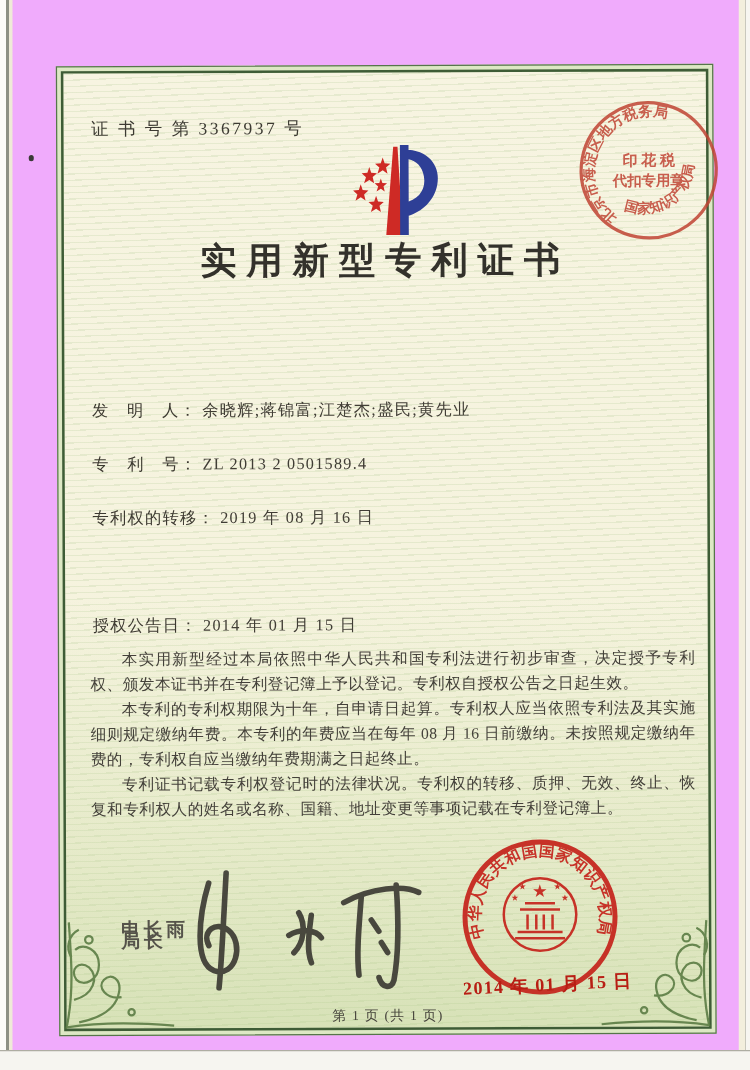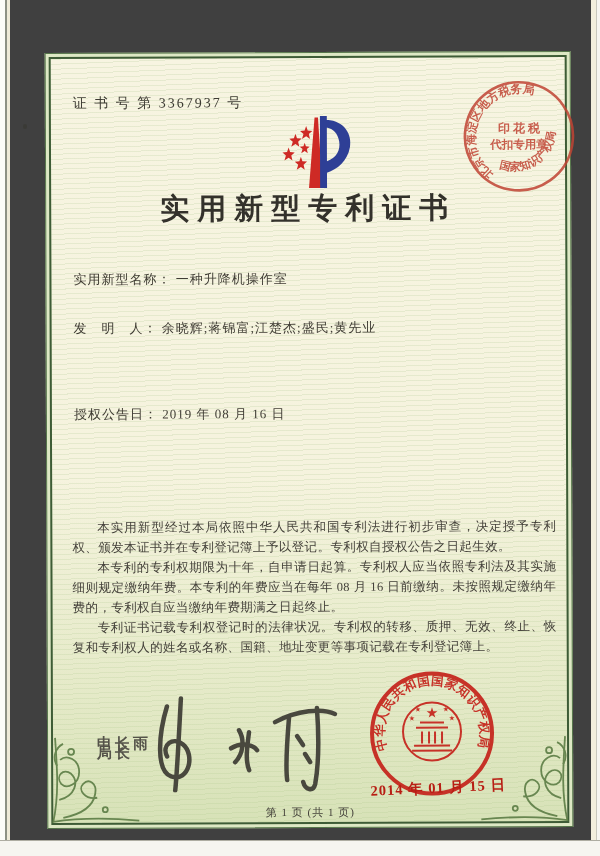--- a/index.html
+++ b/index.html
@@ -1,17 +1,17 @@
 <!DOCTYPE html>
 <html><head>
 <meta charset="utf-8">
 <style>
   html,body{margin:0;padding:0;}
   body{width:600px;height:856px;background:#fff;font-family:"Liberation Serif",serif;}
-  .scan{position:relative;width:600px;height:856px;background:#404040;overflow:hidden;}
+  .scan{position:relative;width:600px;height:856px;background:#f0abfc;overflow:hidden;}
   .edge-l{position:absolute;left:0;top:0;bottom:0;width:10px;
     background:linear-gradient(90deg,#fdfcf8 0 5px,#8e9184 5px 7px,#efead7 7px 10px);}
   .edge-r{position:absolute;right:0;top:0;bottom:0;width:9px;
     background:linear-gradient(270deg,#f7f6f1 0 3px,#c9c8bd 3px 4px,#f3efdd 4px 9px);}
   .edge-b{position:absolute;left:0;right:0;bottom:0;height:15px;background:#f6f5f0;border-top:1px solid #aeada2;}
   .speck{position:absolute;left:23px;top:124px;width:4px;height:5px;background:#3a3a36;border-radius:2px;}
 
   .frame{position:absolute;left:46px;top:52px;width:524px;height:774px;
     border:1px solid #55754a;background:#dde8c4;transform:rotate(-0.2deg);}
   .frame-inner{position:absolute;inset:3px;border:2px solid #3e5c36;
@@ -112,31 +112,35 @@
           <text font-size="11" font-weight="bold" fill="#c04434" font-family="Liberation Serif,serif">
             <textPath href="#taxBot" startOffset="8">国家知识产权局</textPath>
           </text>
         </g>
         <text x="59" y="55" text-anchor="middle" font-size="12" font-weight="bold" fill="#c04434">印 花 税</text>
         <text x="59" y="71" text-anchor="middle" font-size="11.5" font-weight="bold" fill="#c04434">代扣专用章</text>
       </svg>
 
       <div class="title">实用新型专利证书</div>
 
-      <div class="row" style="top:212px">
-        <span class="lbl">实用新型名称：</span>
-        <span class="val">一种升降机操作室</span>
-      </div>
       <div class="row" style="top:261px">
         <span class="lbl">发　明　人：</span>
         <span class="val">余晓辉;蒋锦富;江楚杰;盛民;黄先业</span>
       </div>
+      <div class="row" style="top:304px">
+        <span class="lbl">专　利　号：</span>
+        <span class="val">ZL 2013 2 0501589.4</span>
+      </div>
       <div class="row" style="top:347px">
+        <span class="lbl">专利权的转移：</span>
+        <span class="val">2019 年 08 月 16 日</span>
+      </div>
+      <div class="row" style="top:433px">
         <span class="lbl">授权公告日：</span>
-        <span class="val">2019 年 08 月 16 日</span>
+        <span class="val">2014 年 01 月 15 日</span>
       </div>
 
       <div class="paras">
         <p>本实用新型经过本局依照中华人民共和国专利法进行初步审查，决定授予专利权、颁发本证书并在专利登记簿上予以登记。专利权自授权公告之日起生效。</p>
         <p>本专利的专利权期限为十年，自申请日起算。专利权人应当依照专利法及其实施细则规定缴纳年费。本专利的年费应当在每年 08 月 16 日前缴纳。未按照规定缴纳年费的，专利权自应当缴纳年费期满之日起终止。</p>
         <p>专利证书记载专利权登记时的法律状况。专利权的转移、质押、无效、终止、恢复和专利权人的姓名或名称、国籍、地址变更等事项记载在专利登记簿上。</p>
       </div>
 
       <div class="signer t1">局长</div>
       <div class="signer t2">申长雨</div>

